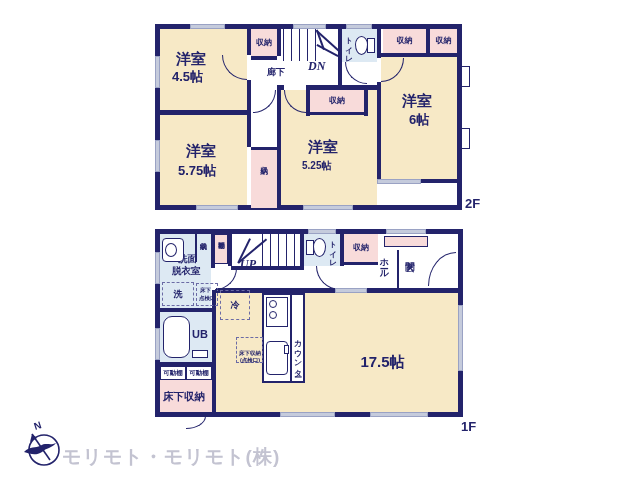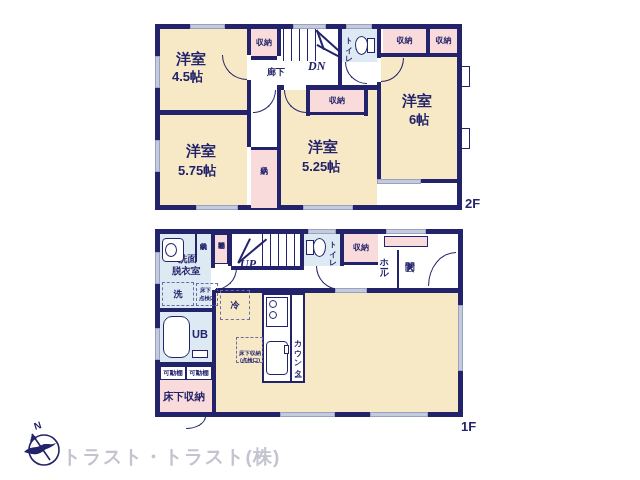--- a/index.html
+++ b/index.html
@@ -97,21 +97,21 @@
   <div class="arc" style="left:253px;top:90px;width:23px;height:23px;border-right-width:1.5px;border-bottom-width:1.5px;border-radius:0 0 100% 0;"></div>
   <div class="arc" style="left:284px;top:90px;width:22px;height:23px;border-left-width:1.5px;border-bottom-width:1.5px;border-radius:0 0 0 100%;"></div>
   <div class="arc" style="left:381px;top:58px;width:23px;height:24px;border-right-width:1.5px;border-bottom-width:1.5px;border-radius:0 0 100% 0;"></div>
   <div class="arc" style="left:345px;top:62px;width:22px;height:22px;border-left-width:1.5px;border-bottom-width:1.5px;border-radius:0 0 0 100%;"></div>
 
   <span class="lbl" style="left:176px;top:50px;font-size:15px;">洋室</span>
   <span class="lbl" style="left:172px;top:70px;font-size:13px;">4.5帖</span>
   <span class="lbl" style="left:186px;top:142px;font-size:15px;">洋室</span>
   <span class="lbl" style="left:178px;top:164px;font-size:13px;">5.75帖</span>
   <span class="lbl" style="left:308px;top:138px;font-size:15px;">洋室</span>
-  <span class="lbl" style="left:302px;top:160px;font-size:13px;">5.25帖</span>
+  <span class="lbl" style="left:302px;top:160px;font-size:10px;">5.25帖</span>
   <span class="lbl" style="left:402px;top:92px;font-size:15px;">洋室</span>
   <span class="lbl" style="left:409px;top:113px;font-size:13px;">6帖</span>
 
   <div class="win" style="left:377px;top:179px;width:44px;height:5px;"></div>
 
   <div class="win" style="left:190px;top:24px;width:35px;height:5px;"></div>
   <div class="win" style="left:293px;top:24px;width:33px;height:5px;"></div>
   <div class="win" style="left:346px;top:24px;width:26px;height:5px;"></div>
   <div class="win" style="left:155px;top:56px;width:5px;height:32px;"></div>
   <div class="win" style="left:155px;top:140px;width:5px;height:32px;"></div>
@@ -203,20 +203,21 @@
   <div class="icon" style="left:269px;top:300px;width:8px;height:8px;border-radius:50%;border-width:1px;"></div>
   <div class="icon" style="left:269px;top:311px;width:8px;height:8px;border-radius:50%;border-width:1px;"></div>
   <div class="icon" style="left:266px;top:341px;width:22px;height:34px;border-radius:4px;border-width:1px;"></div>
   <div class="icon" style="left:284px;top:345px;width:5px;height:9px;border-width:1px;"></div>
   <span class="lbl v" style="left:293px;top:334px;font-size:8px;">カウンター</span>
   <div class="dash" style="left:236px;top:337px;width:27px;height:26px;">
     <span class="lbl" style="left:2px;top:12px;font-size:5.5px;">床下収納</span>
     <span class="lbl" style="left:3px;top:19px;font-size:5.5px;">(点検口)</span>
   </div>
 
+  <div class="lbl ctr" style="left:330px;top:353px;width:105px;font-size:15px;position:absolute;">17.5帖</div>
 
   <div class="win" style="left:335px;top:288px;width:32px;height:5px;"></div>
   <div class="win" style="left:308px;top:229px;width:28px;height:5px;"></div>
   <div class="win" style="left:386px;top:229px;width:40px;height:5px;"></div>
   <div class="win" style="left:155px;top:252px;width:5px;height:32px;"></div>
   <div class="win" style="left:155px;top:328px;width:5px;height:32px;"></div>
   <div class="win" style="left:280px;top:412px;width:55px;height:5px;"></div>
   <div class="win" style="left:370px;top:412px;width:58px;height:5px;"></div>
   <div class="win" style="left:458px;top:305px;width:5px;height:66px;"></div>
 
@@ -224,15 +225,15 @@
 
   <div class="abs" style="left:20px;top:422px;width:48px;height:50px;">
     <svg width="48" height="50" viewBox="0 0 48 50">
       <circle cx="24" cy="28" r="15" fill="none" stroke="#23236b" stroke-width="1.6"></circle>
       <line x1="12" y1="12" x2="30" y2="38" stroke="#23236b" stroke-width="1.6"></line>
       <polygon points="12,12 10,20 17,16" fill="#23236b"></polygon>
       <path d="M4,30 C10,24 16,26 20,24 C26,20 30,24 36,21 C32,26 26,26 22,30 C16,34 10,32 4,30 Z" fill="#23236b"></path>
     </svg>
     <span class="lbl" style="left:14px;top:-2px;font-size:10px;transform:rotate(-18deg);">N</span>
   </div>
-  <span class="company" style="left:62px;top:444px;">トラスト・トラスト(株)</span>
+  <span class="company" style="left:62px;top:444px;">モリモト・モリモト(株)</span>
 
 </div>
 
 </body></html>

